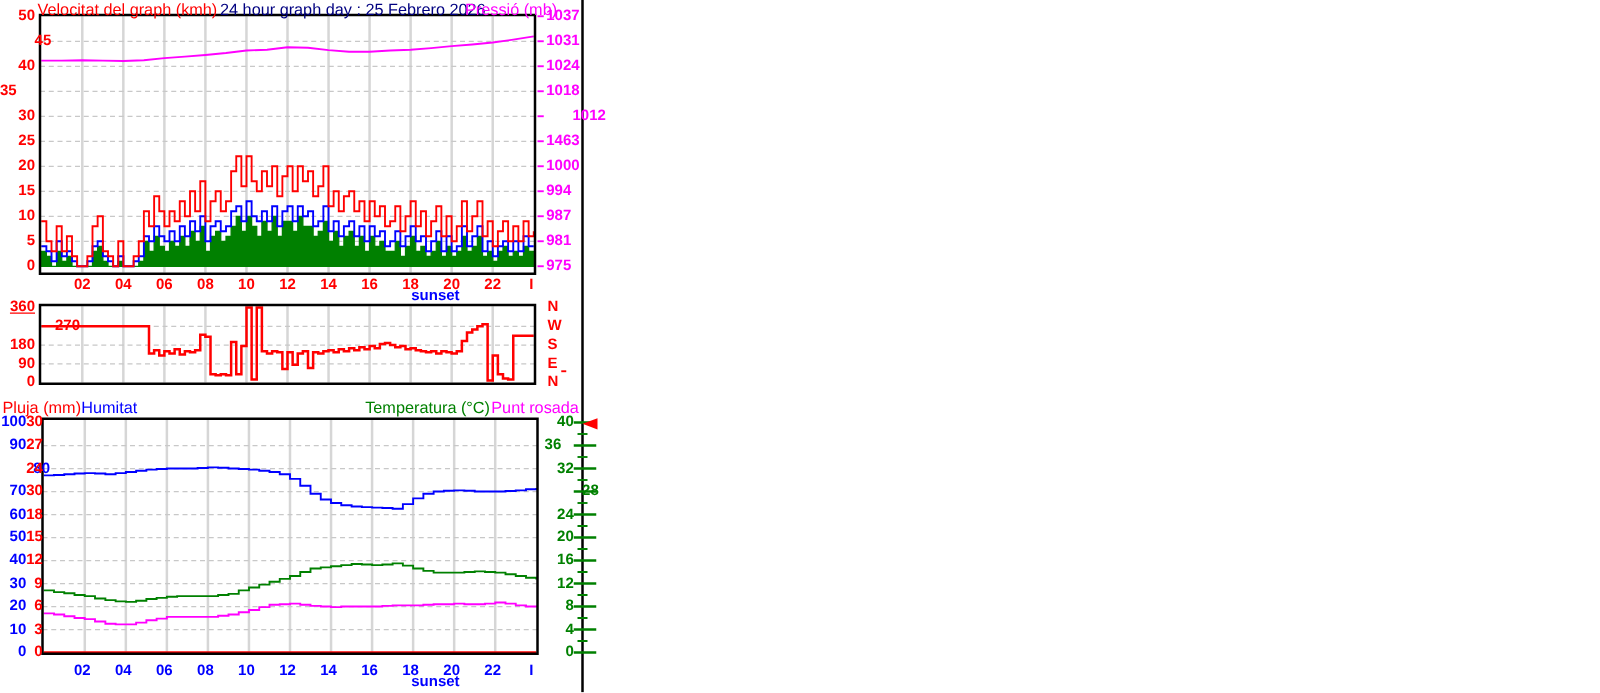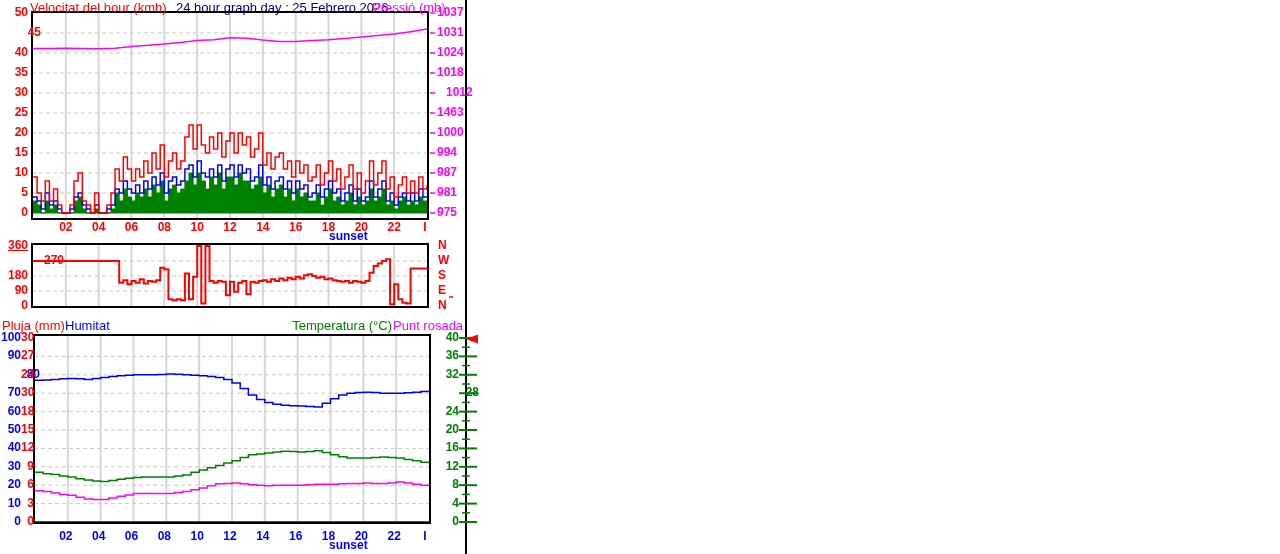--- a/index.html
+++ b/index.html
@@ -117,50 +117,50 @@
       <line x1="459" y1="485.2" x2="477" y2="485.2" stroke="#008000" stroke-width="2"></line>
       <line x1="462" y1="494.4" x2="470" y2="494.4" stroke="#008000" stroke-width="1.5"></line>
       <line x1="459" y1="503.6" x2="477" y2="503.6" stroke="#008000" stroke-width="2"></line>
       <line x1="462" y1="512.8000000000001" x2="470" y2="512.8000000000001" stroke="#008000" stroke-width="1.5"></line>
       <line x1="459" y1="522" x2="477" y2="522" stroke="#008000" stroke-width="2"></line>
       <polygon points="466,339 478,334.5 478,343.5" fill="#ff0000"></polygon>
     </svg>
 
   <div class="labels">
 
-    <span class="lbl red t" style="left:30px;top:1px">Velocitat del hour (kmh)</span>
+    <span class="lbl red t" style="left:30px;top:1px">Velocitat del graph (kmh)</span>
     <span class="lbl navy t" style="left:176px;top:1px">24 hour graph day : 25 Febrero 2026</span>
     <span class="lbl mag t" style="left:372px;top:1px">Pressió (mb)</span>
 
     <span class="lbl blu b" style="left:329px;top:230px;width:34px;text-align:center">sunset</span>
 
     <span class="lbl red t" style="left:2px;top:319px">Pluja (mm)</span>
     <span class="lbl blu t" style="left:65px;top:319px">Humitat</span>
     <span class="lbl grn t" style="left:288px;top:319px;width:104px;text-align:right">Temperatura (°C)</span>
     <span class="lbl mag t" style="left:393px;top:319px">Punt rosada</span>
 
     <span class="lbl blu b" style="left:329px;top:539px;width:34px;text-align:center">sunset</span>
 
     <div id="gen-labels">
         <span class="lbl red b" style="left: 0px; top: 6px; width: 28px; text-align: right;">50</span>
         <span class="lbl red b" style="left: 0px; top: 26px; width: 28px; text-align: right; margin-left: 13px;">45</span>
         <span class="lbl red b" style="left: 0px; top: 46px; width: 28px; text-align: right;">40</span>
-        <span class="lbl red b" style="left: 0px; top: 66px; width: 28px; text-align: right;">35</span>
+        <span class="lbl red b" style="left: 0px; top: 66px; width: 28px; ">35</span>
         <span class="lbl red b" style="left: 0px; top: 86px; width: 28px; text-align: right;">30</span>
         <span class="lbl red b" style="left: 0px; top: 106px; width: 28px; text-align: right;">25</span>
         <span class="lbl red b" style="left: 0px; top: 126px; width: 28px; text-align: right;">20</span>
         <span class="lbl red b" style="left: 0px; top: 146px; width: 28px; text-align: right;">15</span>
         <span class="lbl red b" style="left: 0px; top: 166px; width: 28px; text-align: right;">10</span>
         <span class="lbl red b" style="left: 0px; top: 186px; width: 28px; text-align: right;">5</span>
         <span class="lbl red b" style="left: 0px; top: 206px; width: 28px; text-align: right;">0</span>
         <span class="lbl mag b" style="left: 437px; top: 6px;">1037</span>
         <span class="lbl mag b" style="left: 437px; top: 26px;">1031</span>
         <span class="lbl mag b" style="left: 437px; top: 46px;">1024</span>
         <span class="lbl mag b" style="left: 437px; top: 66px;">1018</span>
-        <span class="lbl mag b" style="left: 446px; top: 86px;">1012</span>
+        <span class="lbl mag b" style="left: 458px; top: 86px;">1012</span>
         <span class="lbl mag b" style="left: 437px; top: 106px;">1463</span>
         <span class="lbl mag b" style="left: 437px; top: 126px;">1000</span>
         <span class="lbl mag b" style="left: 437px; top: 146px;">994</span>
         <span class="lbl mag b" style="left: 437px; top: 166px;">987</span>
         <span class="lbl mag b" style="left: 437px; top: 186px;">981</span>
         <span class="lbl mag b" style="left: 437px; top: 206px;">975</span>
         <span class="lbl red b" style="left: 0px; top: 239px; width: 28px; text-align: right; text-decoration: underline;">360</span>
         <span class="lbl red b" style="left: 0px; top: 254px; width: 28px; text-align: right; padding-left: 36px;">270</span>
         <span class="lbl red b" style="left: 0px; top: 269px; width: 28px; text-align: right;">180</span>
         <span class="lbl red b" style="left: 0px; top: 284px; width: 28px; text-align: right;">90</span>
@@ -186,21 +186,21 @@
         <span class="lbl red b" style="left: 21px; top: 367.8px; width: 13px; text-align: right;">24</span>
         <span class="lbl red b" style="left: 21px; top: 386.2px; width: 13px; text-align: right;">30</span>
         <span class="lbl red b" style="left: 21px; top: 404.6px; width: 13px; text-align: right;">18</span>
         <span class="lbl red b" style="left: 21px; top: 423px; width: 13px; text-align: right;">15</span>
         <span class="lbl red b" style="left: 21px; top: 441.4px; width: 13px; text-align: right;">12</span>
         <span class="lbl red b" style="left: 21px; top: 459.8px; width: 13px; text-align: right;">9</span>
         <span class="lbl red b" style="left: 21px; top: 478.2px; width: 13px; text-align: right;">6</span>
         <span class="lbl red b" style="left: 21px; top: 496.6px; width: 13px; text-align: right;">3</span>
         <span class="lbl red b" style="left: 21px; top: 515px; width: 13px; text-align: right;">0</span>
         <span class="lbl grn b" style="left: 433px; top: 331px; width: 26px; text-align: right;">40</span>
-        <span class="lbl grn b" style="left: 433px; top: 349.4px; width: 26px; text-align: right;">36</span>
+        <span class="lbl grn b" style="left: 423px; top: 349.4px; width: 26px; text-align: right;">36</span>
         <span class="lbl grn b" style="left: 433px; top: 367.8px; width: 26px; text-align: right;">32</span>
         <span class="lbl grn b" style="left: 453px; top: 386.2px; width: 26px; text-align: right;">28</span>
         <span class="lbl grn b" style="left: 433px; top: 404.6px; width: 26px; text-align: right;">24</span>
         <span class="lbl grn b" style="left: 433px; top: 423px; width: 26px; text-align: right;">20</span>
         <span class="lbl grn b" style="left: 433px; top: 441.4px; width: 26px; text-align: right;">16</span>
         <span class="lbl grn b" style="left: 433px; top: 459.8px; width: 26px; text-align: right;">12</span>
         <span class="lbl grn b" style="left: 433px; top: 478.2px; width: 26px; text-align: right;">8</span>
         <span class="lbl grn b" style="left: 433px; top: 496.6px; width: 26px; text-align: right;">4</span>
         <span class="lbl grn b" style="left: 433px; top: 515px; width: 26px; text-align: right;">0</span>
         <span class="lbl red b" style="left: 53.8333px; top: 221px; width: 24px; text-align: center;">02</span>

